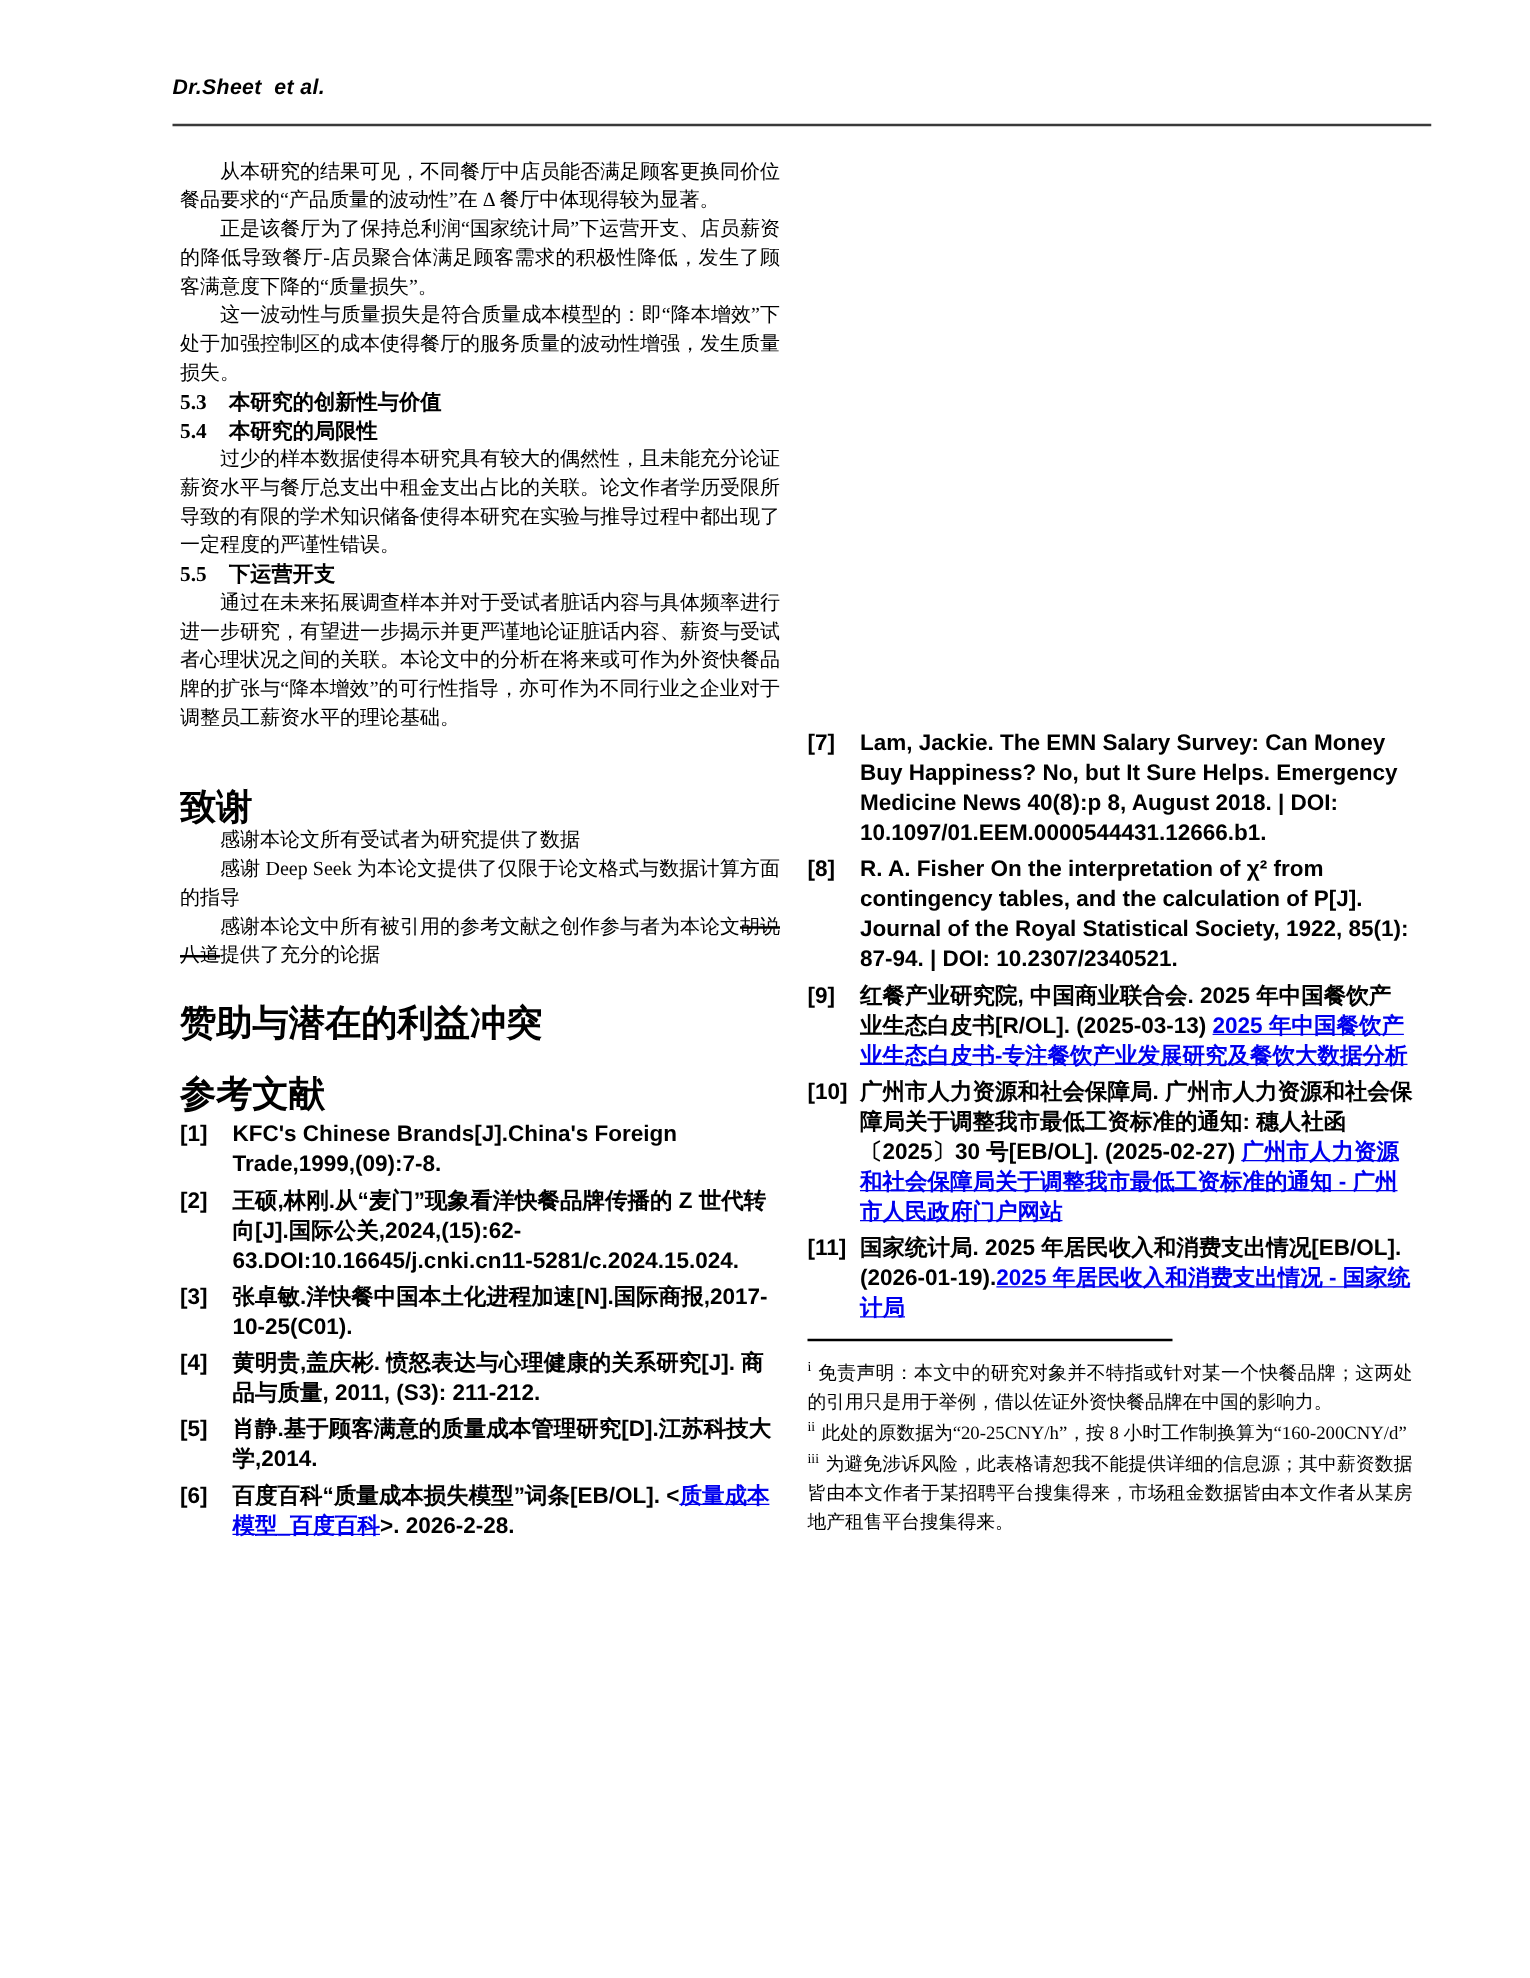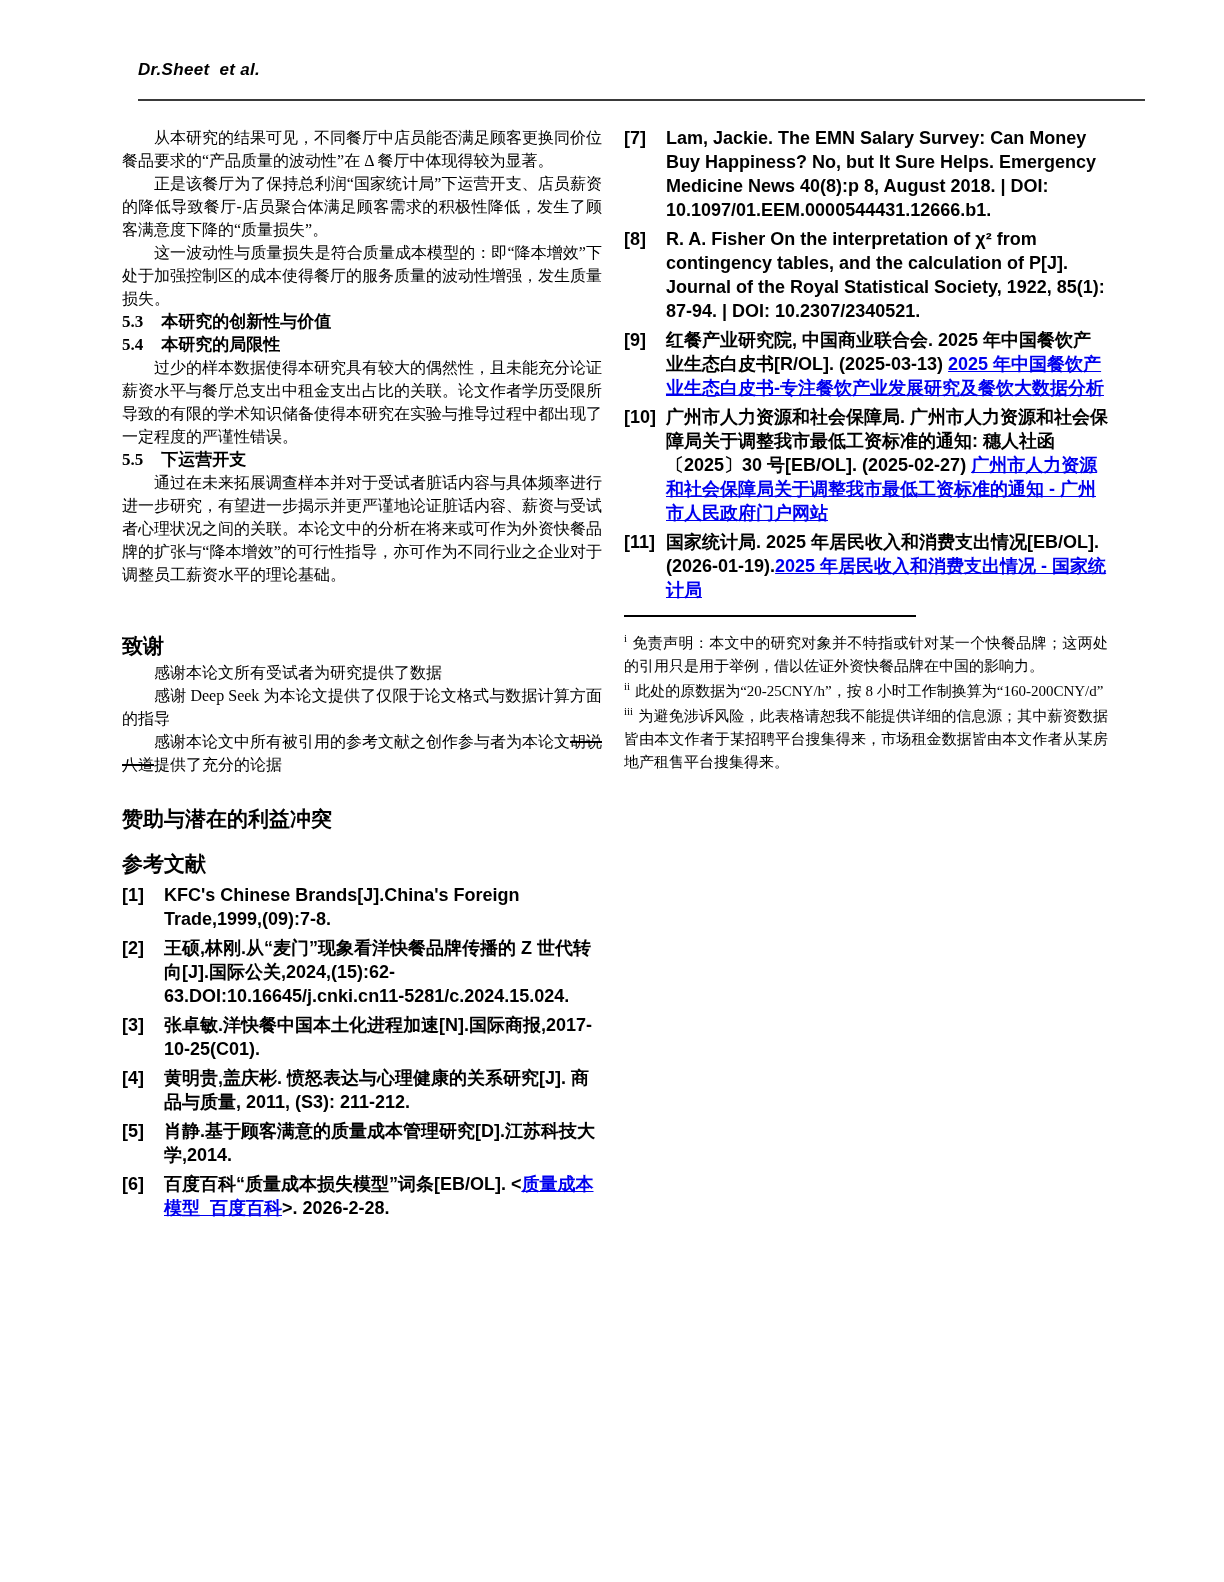--- a/index.html
+++ b/index.html
@@ -19,22 +19,22 @@
     font-family:"Liberation Sans","DejaVu Sans",sans-serif;
     font-style:italic; font-weight:bold; font-size:17px; letter-spacing:.3px;
     white-space:pre;
   }
   .head-rule {
     position:absolute; left:138px; top:99px; width:1007px; height:2px;
     background:var(--rule);
   }
 
   .columns {
-    position:absolute; left:122px; top:126px; width:986px;
-    display:flex; gap:22px; align-items:flex-start;
+    position:absolute; left:144px; top:126px; width:986px;
+    display:flex; gap:22px; align-items:flex-end;
   }
   .col-left  { width:480px; }
   .col-right { width:484px; }
 
   p.body {
     font-size:16px; line-height:23px; text-align:justify;
   }
   p.indent { text-indent:32px; }
 
   h3.subsection {
@@ -43,25 +43,25 @@
   h3.subsection .sub-num {
     font-family:"Liberation Serif","DejaVu Serif",serif;
     margin-right:18px;
   }
   h3.subsection .sub-title {
     font-family:"Liberation Sans","DejaVu Sans",sans-serif;
   }
 
   h2.section {
     font-family:"Liberation Sans","DejaVu Sans",sans-serif;
-    font-weight:bold; font-size:21px; line-height:26px;
+    font-weight:bold; font-size:29px; line-height:26px;
   }
   h2.ack-title     { margin-top:47px; margin-bottom:2px; }
   h2.funding-title { margin-top:30px; margin-bottom:9px; }
-  h2.refs-title    { margin-top:19px; margin-bottom:6px; }
+  h2.refs-title    { margin-top:31px; margin-bottom:6px; }
 
   .funding-line { font-size:16px; line-height:22px; text-align:justify; }
 
   ol.refs { list-style:none; }
   li.ref {
     display:flex;
     font-family:"Liberation Sans","DejaVu Sans",sans-serif;
     font-weight:bold; font-size:18px; line-height:24px;
     margin-bottom:5px;
     text-align:left;

